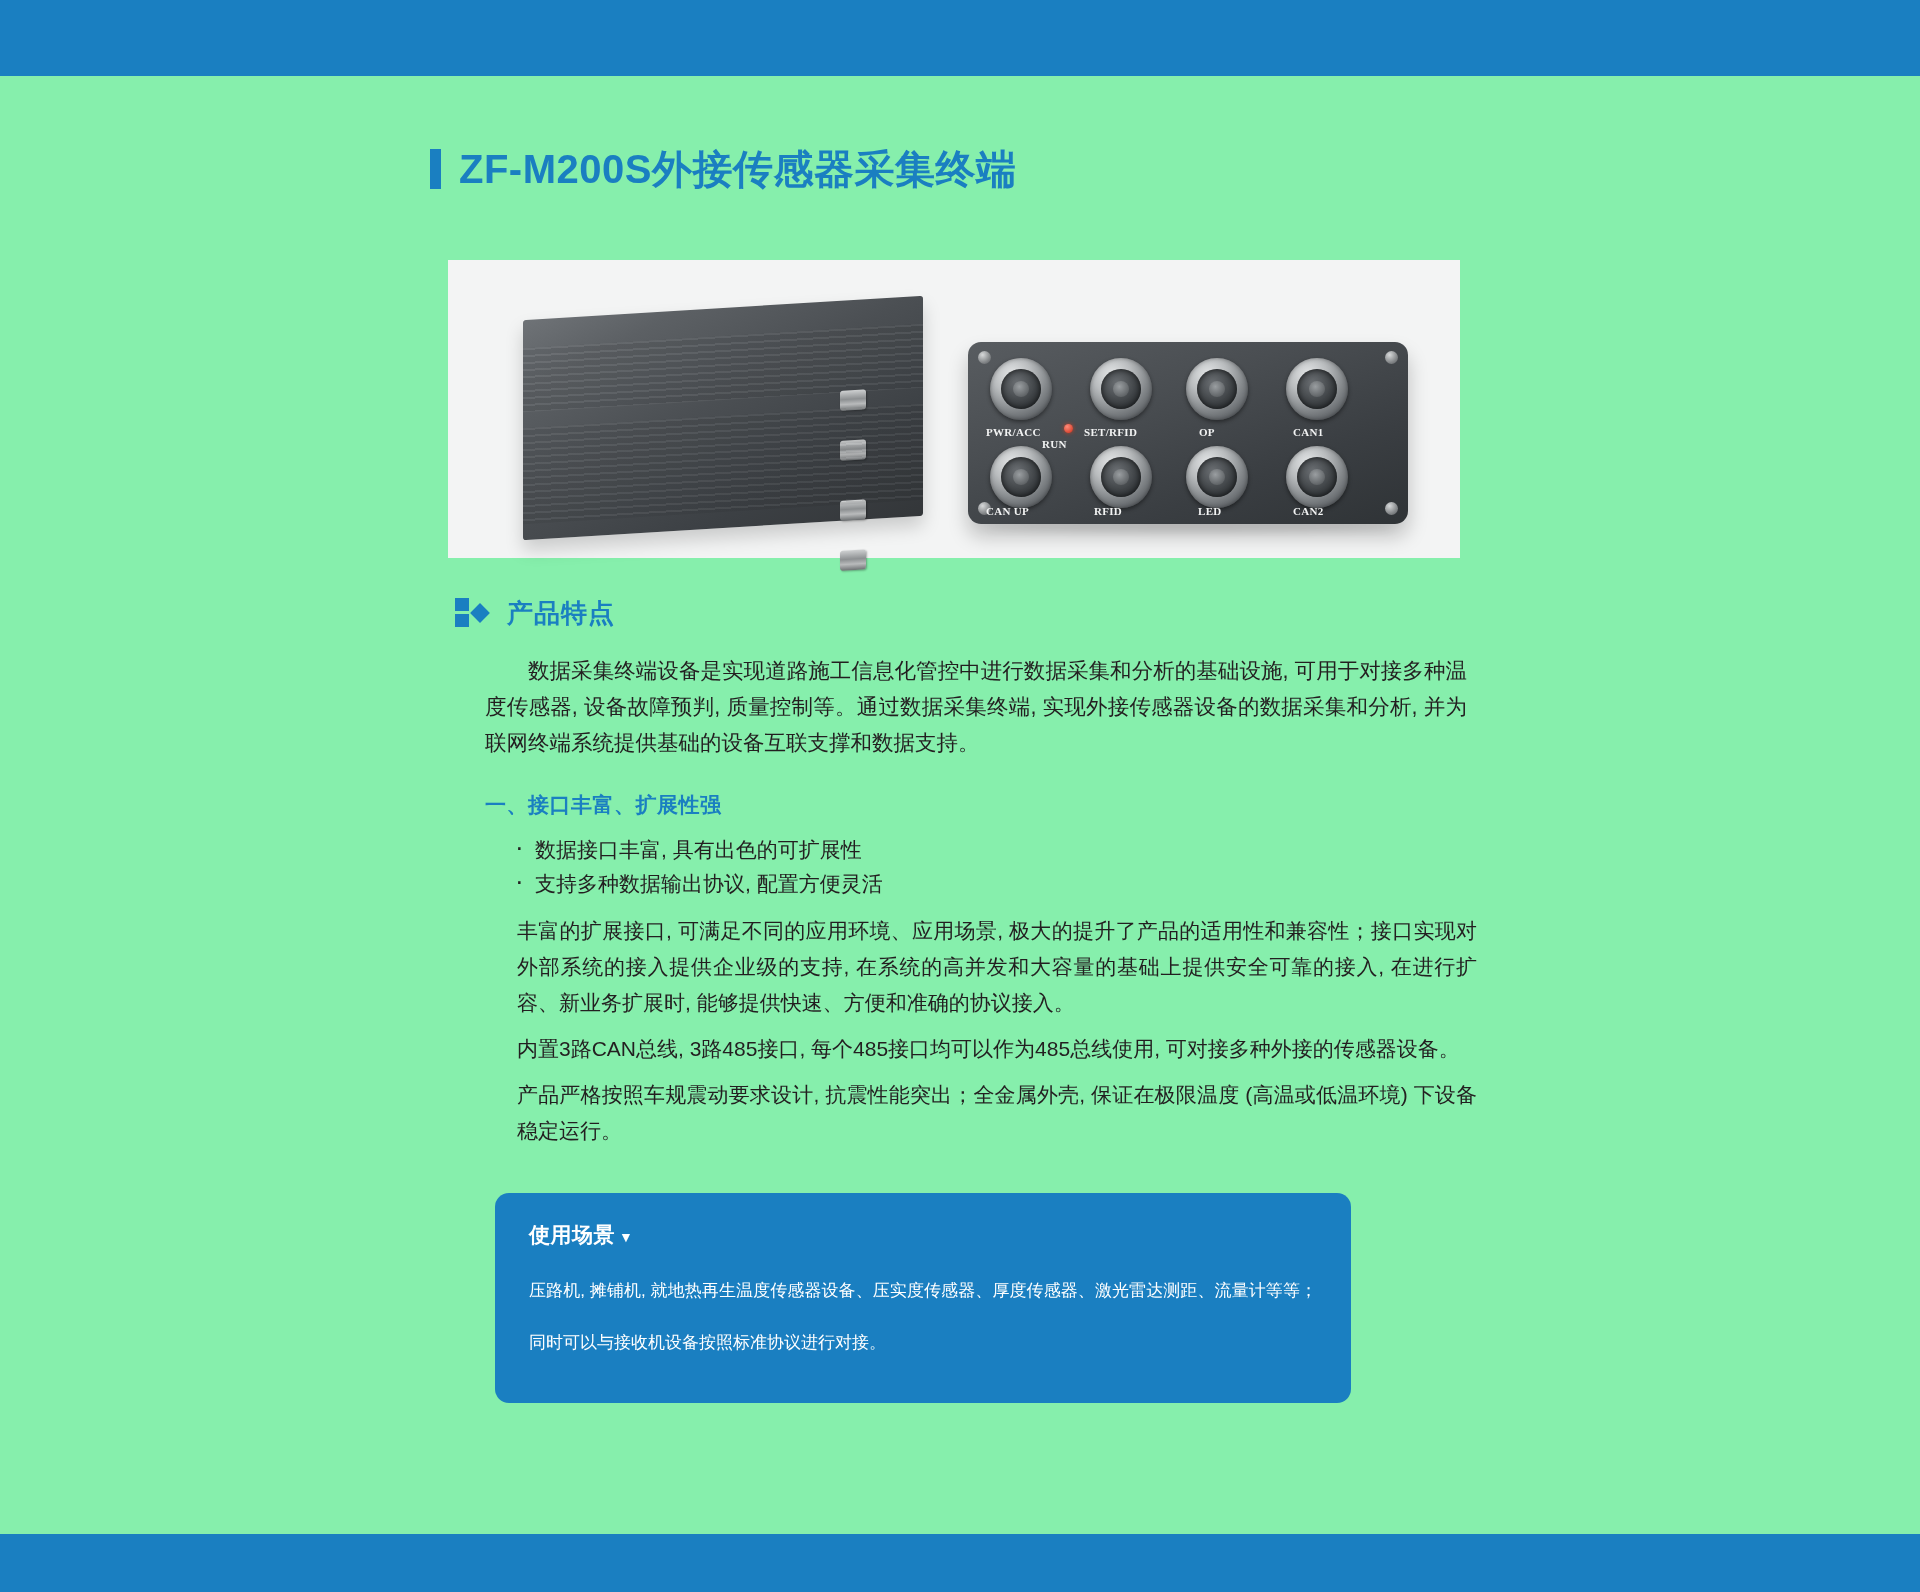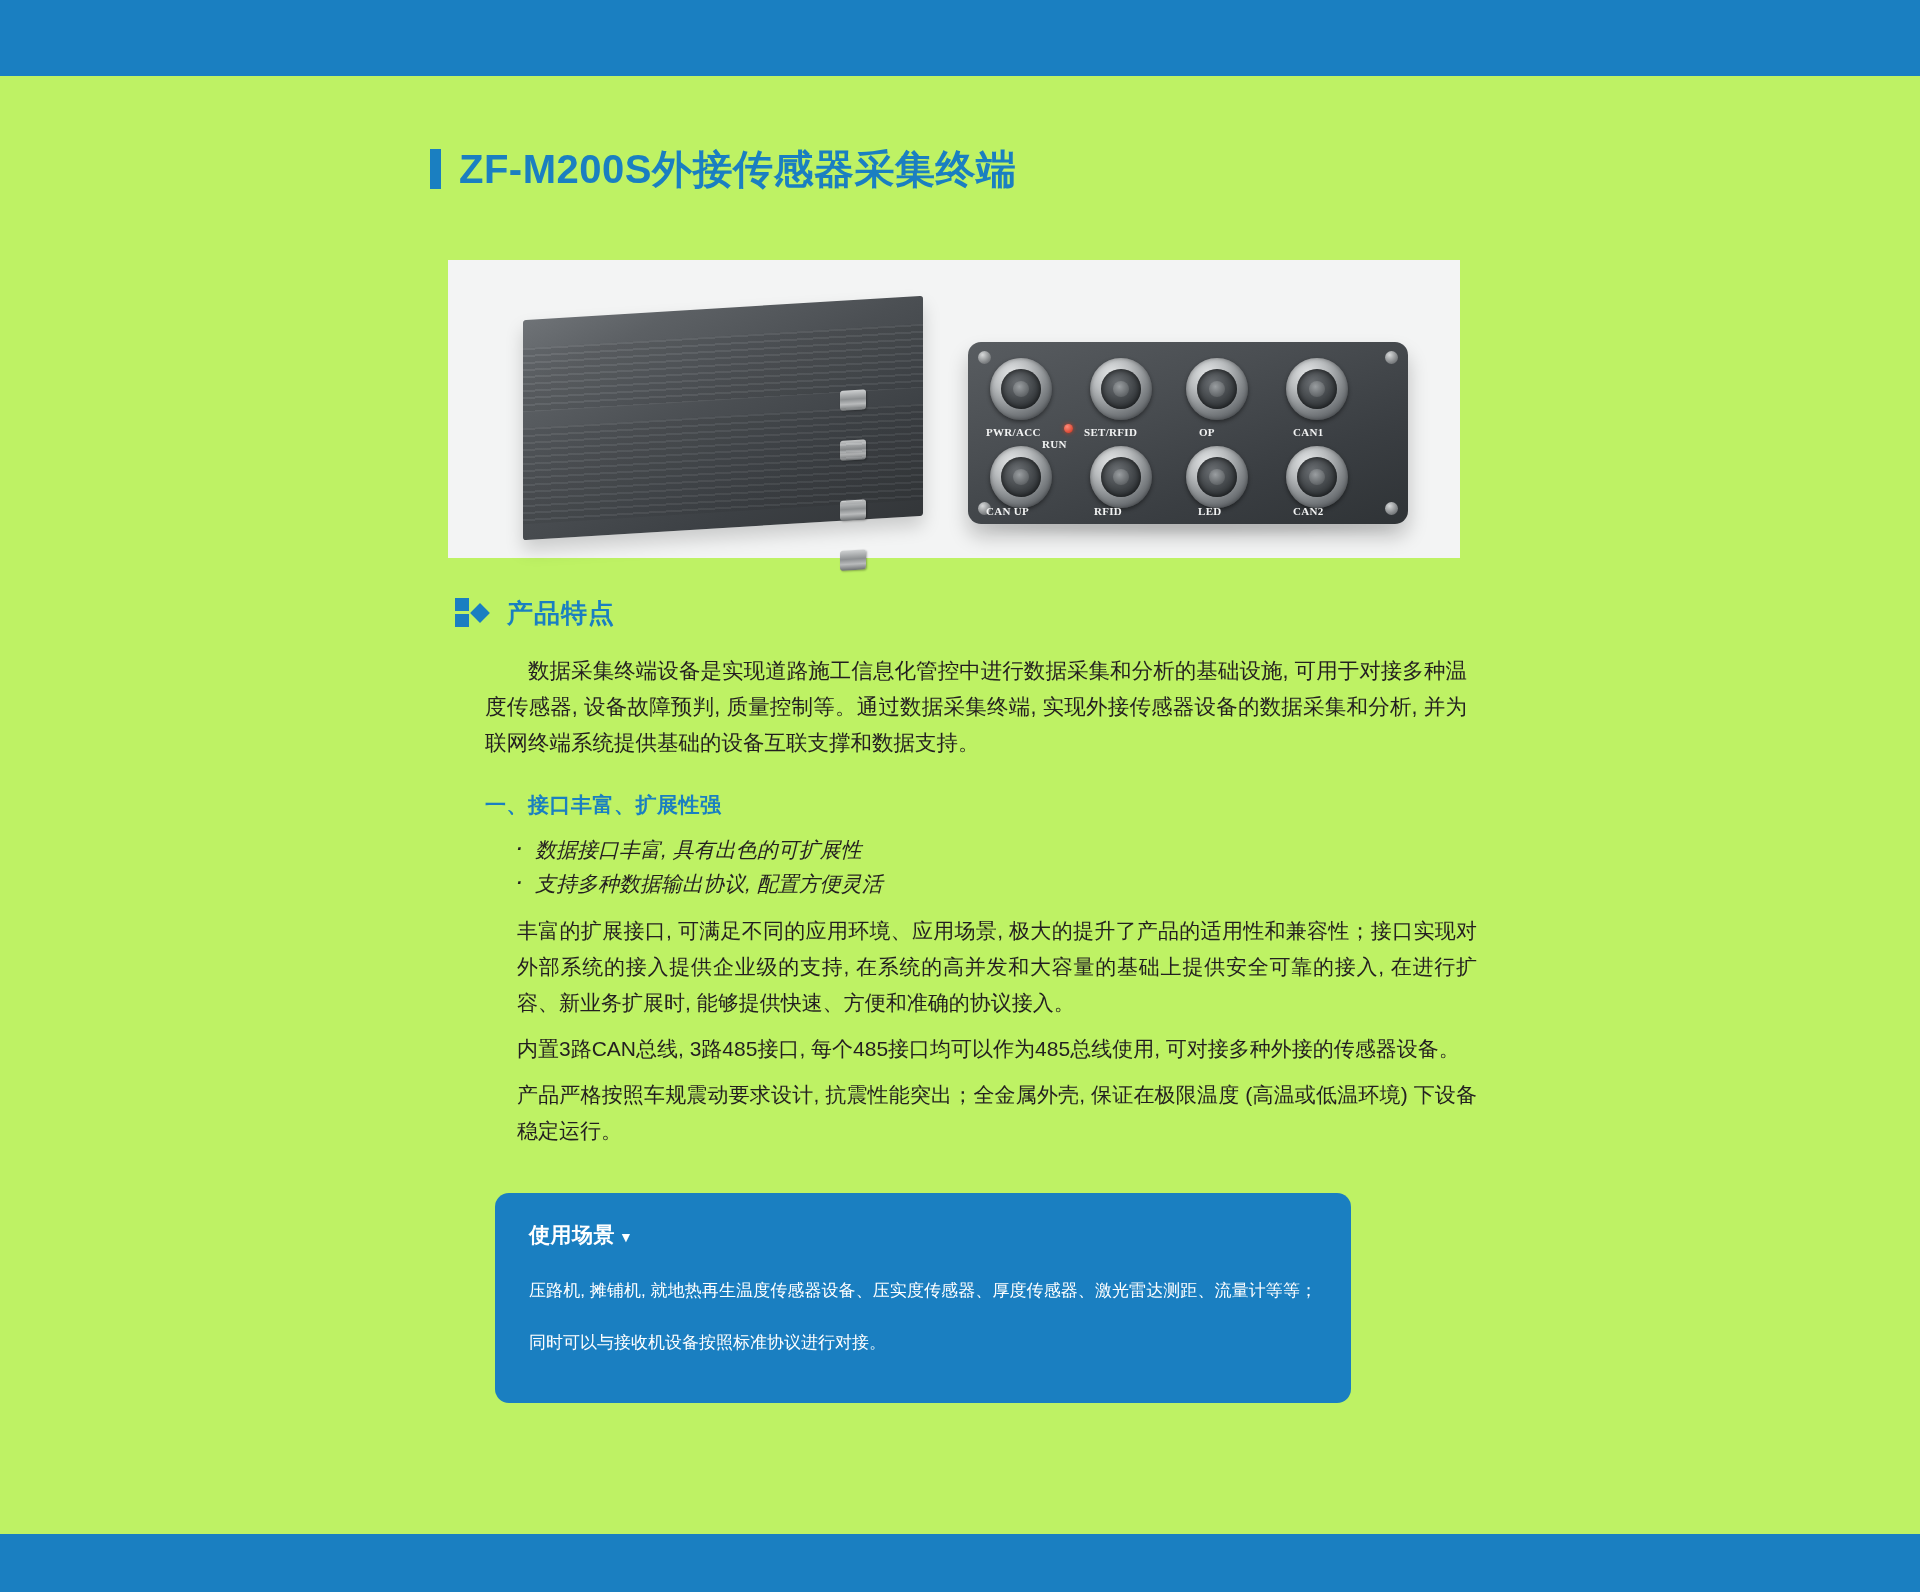--- a/index.html
+++ b/index.html
@@ -11,21 +11,21 @@
     width: 1920px;
     min-height: 1592px;
     font-family: "Liberation Sans", "DejaVu Sans", sans-serif;
     color: #231f20;
     position: relative;
   }
   .page {
     width: 1920px;
     min-height: 1592px;
     position: relative;
-    background: #bef264;
+    background: #86efac;
     overflow: hidden;
   }
   
   .bar-top {
     position: absolute;
     top: 0;
     left: 0;
     width: 1920px;
     height: 76px;
     background: #1a7fc1;
@@ -248,21 +248,20 @@
     margin: 30px 0 0 30px;
     letter-spacing: .5px;
   }
   .bullet {
     font-size: 21px;
     line-height: 34px;
     margin-left: 58px;
     position: relative;
     padding-left: 22px;
     color: #231f20;
-    font-style: italic;
   }
   .bullet:first-of-type { margin-top: 14px; }
   .bullet::before {
     content: "·";
     position: absolute;
     left: 2px;
     top: -3px;
     font-size: 26px;
     color: #231f20;
   }

